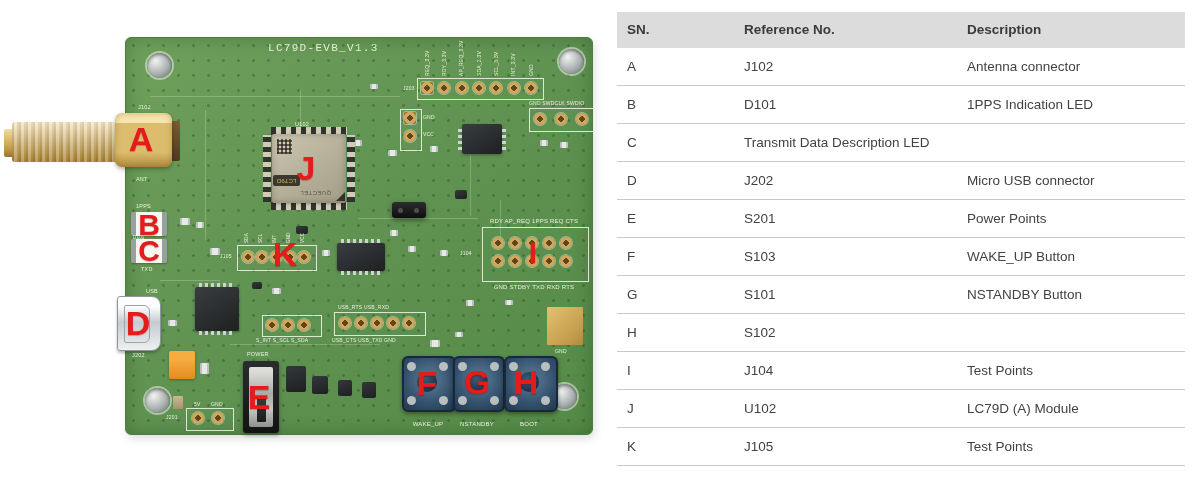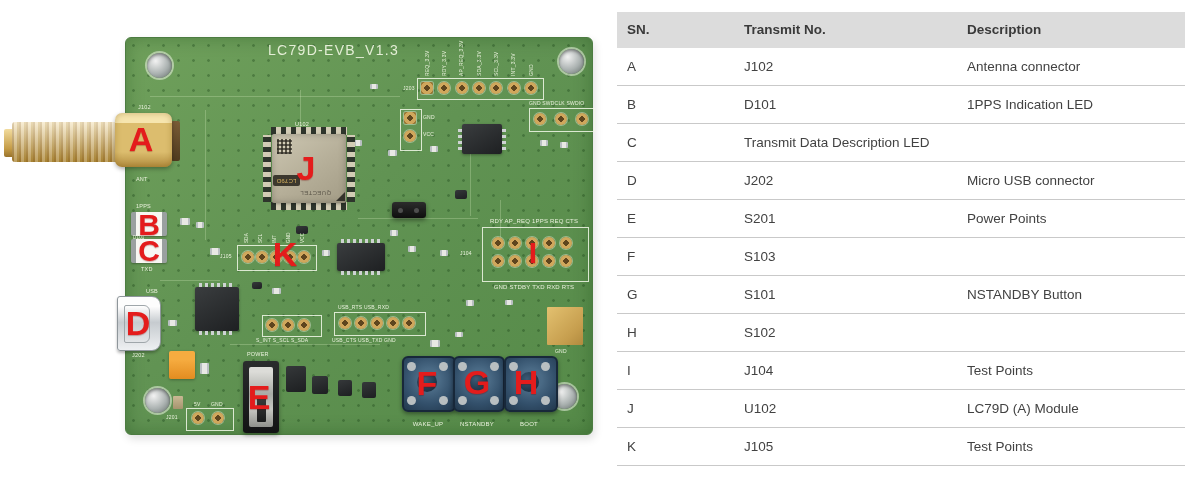--- a/index.html
+++ b/index.html
@@ -18,21 +18,21 @@
         background:radial-gradient(circle at 35% 32%,#f2f2f2,#aab1b0 55%,#69736f 95%);
         box-shadow:0 0 0 2px rgba(235,242,225,.55), inset 0 2px 3px rgba(0,0,0,.35);}
   .trace{position:absolute;background:rgba(210,232,185,.30);z-index:2;}
   .pad{position:absolute;width:12px;height:12px;border-radius:50%;z-index:6;
        background:radial-gradient(circle,#5e451e 0 30%,#d0a75c 34% 70%,#9c7836 74%);
        box-shadow:0 0 0 1px rgba(250,250,240,.4);}
   .sqpad{border-radius:2px;}
   .skbox{position:absolute;border:1px solid rgba(242,248,233,.85);z-index:4;}
   .sk{position:absolute;color:#e9f1dc;font-size:5.5px;letter-spacing:.2px;z-index:8;white-space:nowrap;}
   .sk.c{text-align:center;}
-  .sk.big{font-size:14px;letter-spacing:1.3px;color:#e4eed6;}
+  .sk.big{font-size:11px;letter-spacing:1.3px;color:#e4eed6;font-family:Liberation Mono, monospace;}
   .vlab{position:absolute;writing-mode:vertical-rl;transform:rotate(180deg);font-size:5px;
         color:#e9f1dc;z-index:8;letter-spacing:.2px;white-space:nowrap;}
   .smd-r{position:absolute;z-index:5;border-radius:1px;
          background:linear-gradient(90deg,#b9bfc2 0 22%,#e8e8e4 22% 78%,#b9bfc2 78%);}
   .smd-d{position:absolute;z-index:5;border-radius:2px;background:linear-gradient(160deg,#35383a,#1d1f21);}
   .smd-t{position:absolute;z-index:5;border-radius:1px;background:linear-gradient(180deg,#c9b894,#a5946e);}
   
   .sma-tip{position:absolute;left:4px;top:129px;width:11px;height:28px;z-index:6;border-radius:2px;
            background:linear-gradient(180deg,#f2dc9e,#c59c46 70%,#99732c);}
   .sma-barrel{position:absolute;left:12px;top:122px;width:107px;height:40px;z-index:6;border-radius:3px;
@@ -305,21 +305,21 @@
     <span class="mk" style="left:477px;top:382px">G</span>
     <span class="mk" style="left:526px;top:382px">H</span>
     <span class="mk" style="left:533px;top:253px;font-size:30px">I</span>
     <span class="mk" style="left:306px;top:168px">J</span>
     <span class="mk" style="left:285px;top:254px">K</span>
   </div>
 
   <div class="ref-table">
     <div class="thead">
       <div>SN.</div>
-      <div>Transmit No.</div>
+      <div>Reference No.</div>
       <div>Description</div>
     </div>
     <div class="trow">
       <div>A</div>
       <div>J102</div>
       <div>Antenna connector</div>
     </div>
     <div class="trow">
       <div>B</div>
       <div>D101</div>
@@ -335,20 +335,21 @@
       <div>Micro USB connector</div>
     </div>
     <div class="trow">
       <div>E</div>
       <div>S201</div>
       <div>Power Points</div>
     </div>
     <div class="trow">
       <div>F</div>
       <div>S103</div>
+      <div>WAKE_UP Button</div>
     </div>
     <div class="trow">
       <div>G</div>
       <div>S101</div>
       <div>NSTANDBY Button</div>
     </div>
     <div class="trow">
       <div>H</div>
       <div>S102</div>
     </div>

